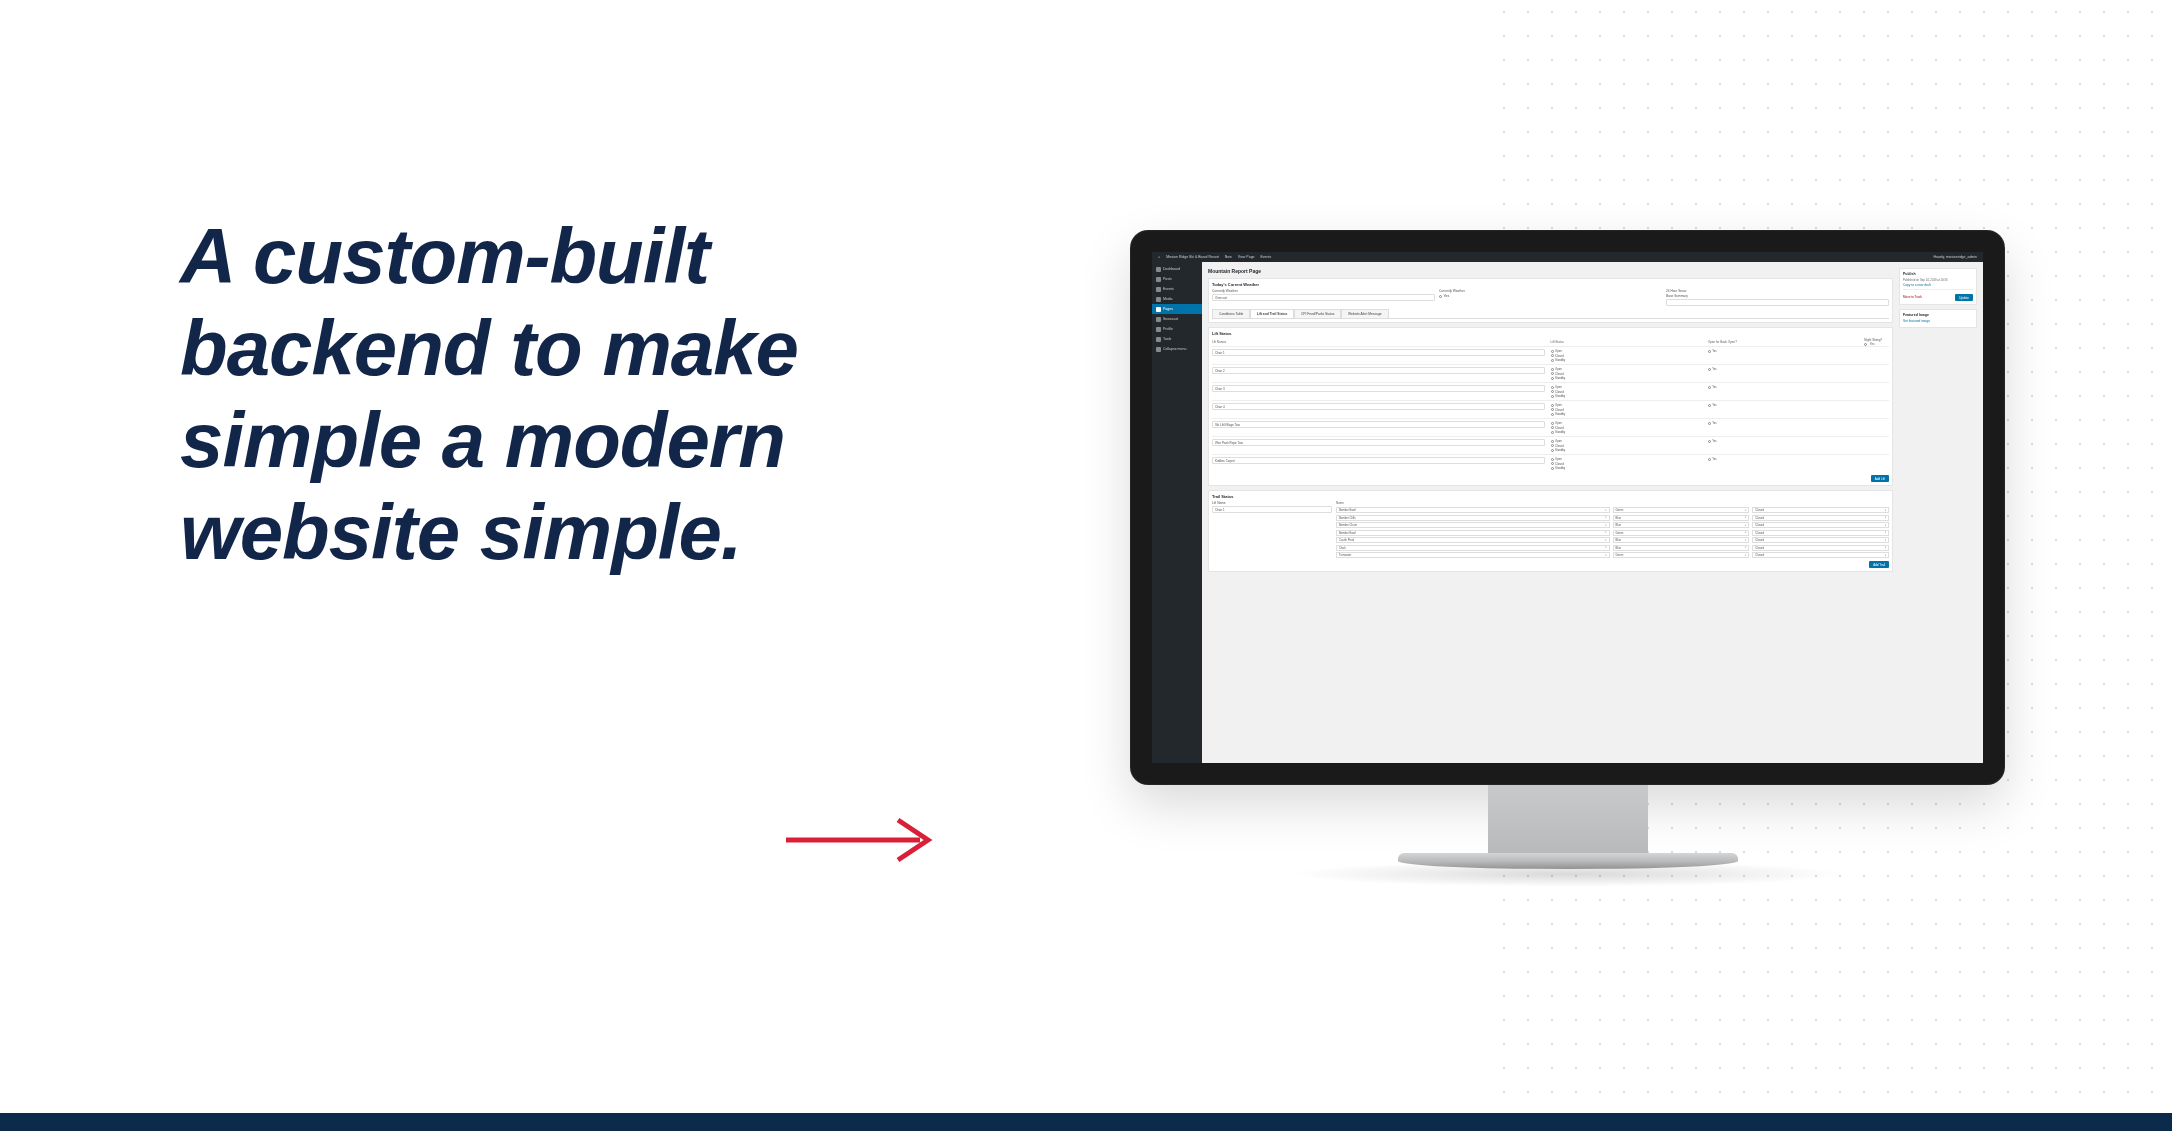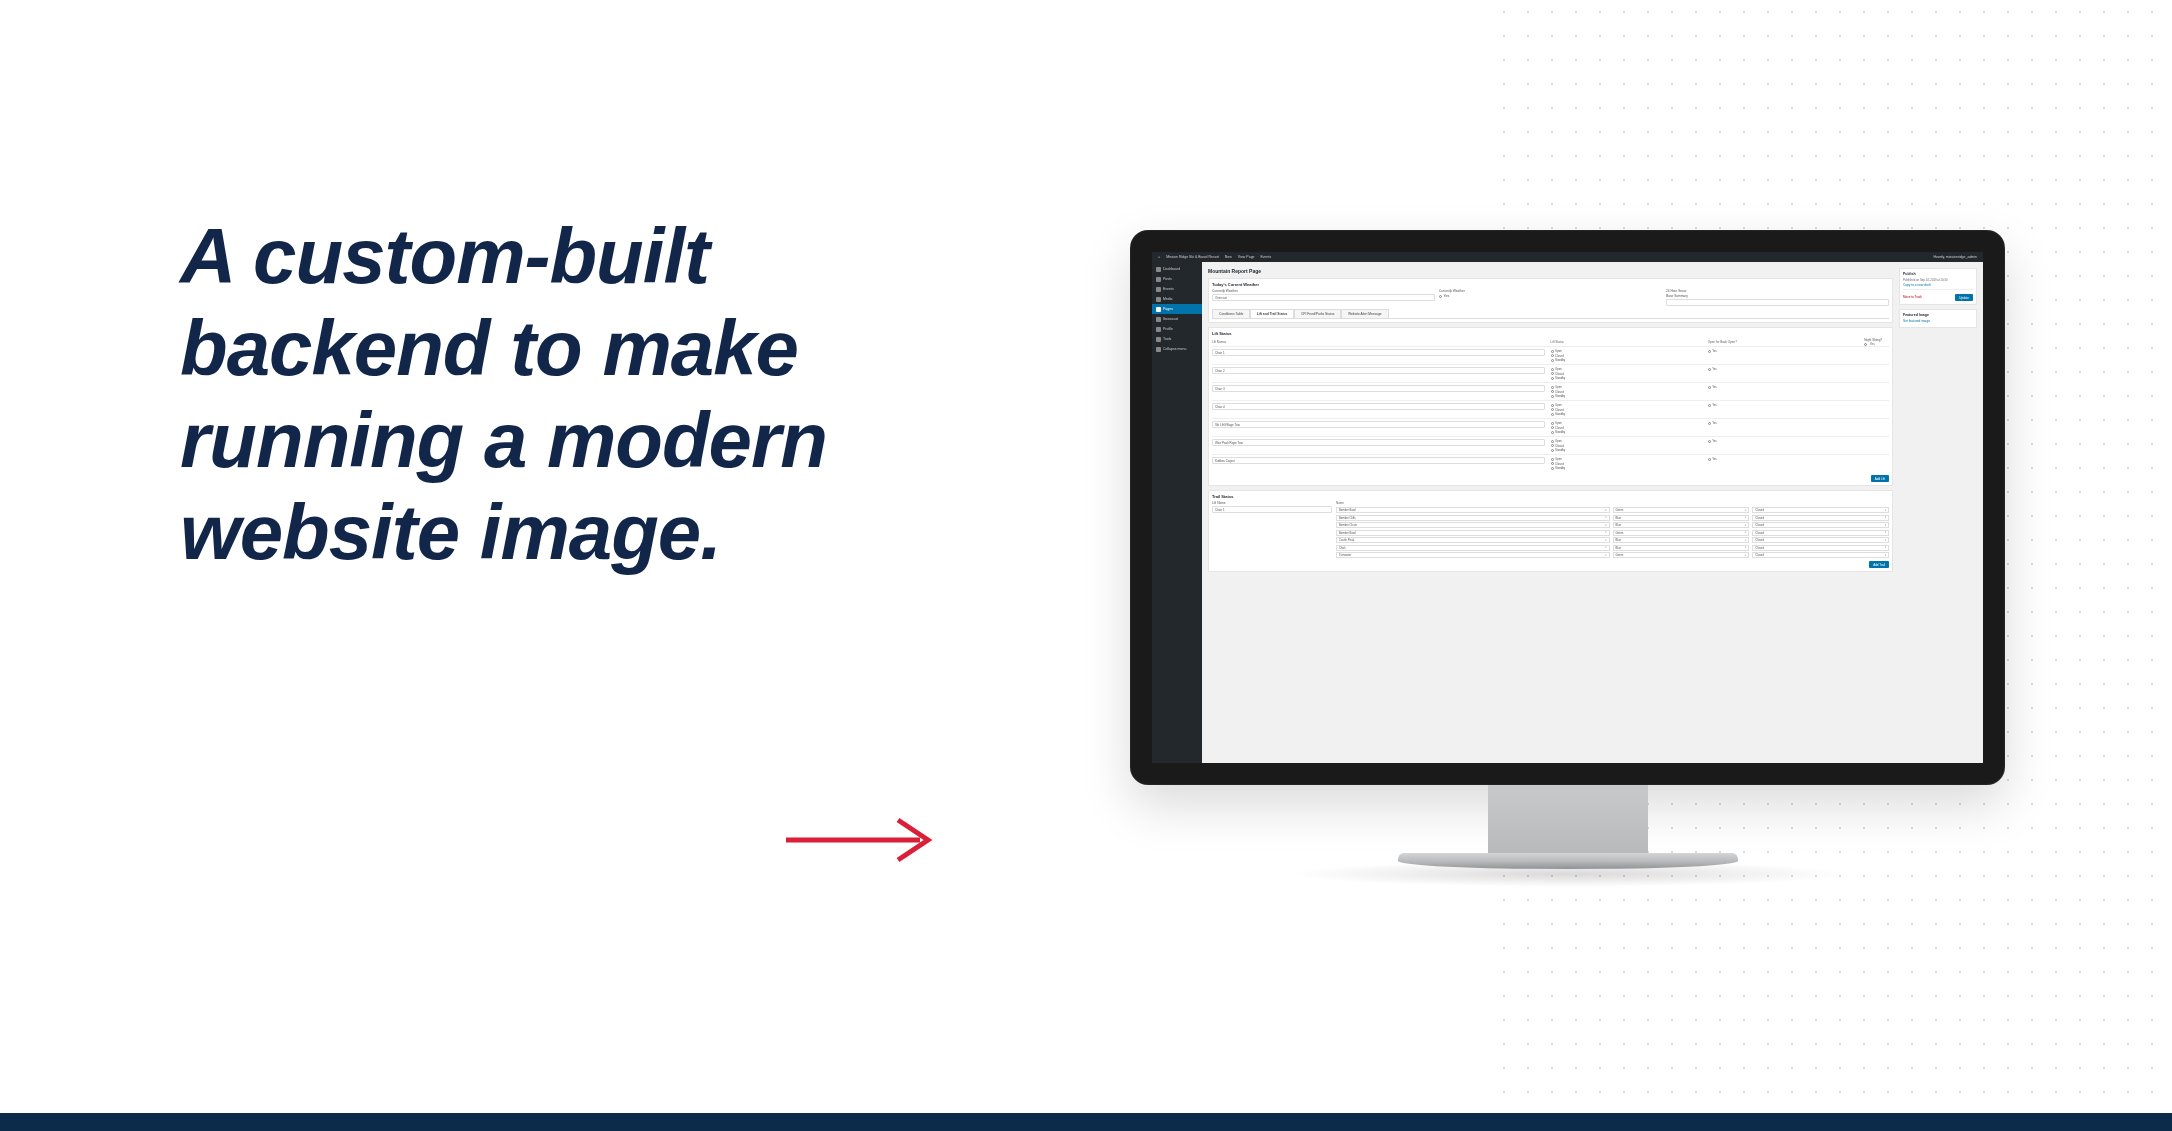--- a/index.html
+++ b/index.html
@@ -151,21 +151,21 @@
 .aside .link { color:#0073aa; font-size:3.2px; display:block; margin:1px 0;}
 .aside .btn-blue { float:right; margin-top:2px;}
 .night { position:absolute; right:10px; top:10px; font-size:3px; color:#555;}
 .night .r-dot { display:inline-block; vertical-align:middle; margin-right:1px;}
 </style>
 </head>
 <body>
 
 <div class="dotted-bg"></div>
 
-<h1 class="headline">A custom-built backend to make running a modern website image.</h1>
+<h1 class="headline">A custom-built backend to make simple a modern website simple.</h1>
 
 <div class="arrow-wrap">
   <svg class="arrow-svg" viewBox="0 0 160 60">
     <line x1="6" y1="30" x2="140" y2="30" stroke="#d92038" stroke-width="5"></line>
     <polyline points="118,10 148,30 118,50" fill="none" stroke="#d92038" stroke-width="5"></polyline>
   </svg>
 </div>
 
 <div class="monitor">
   <div class="screen-bezel">

